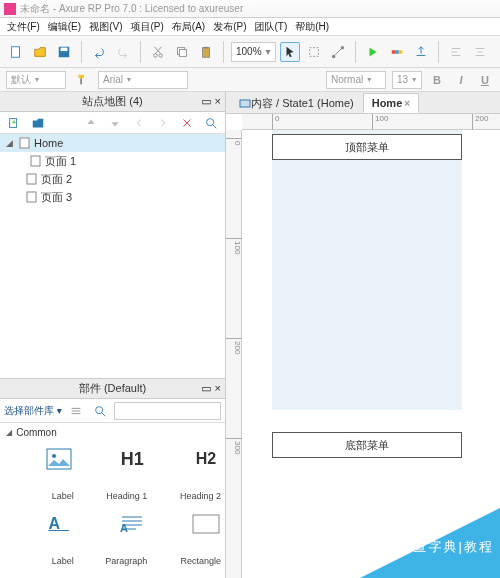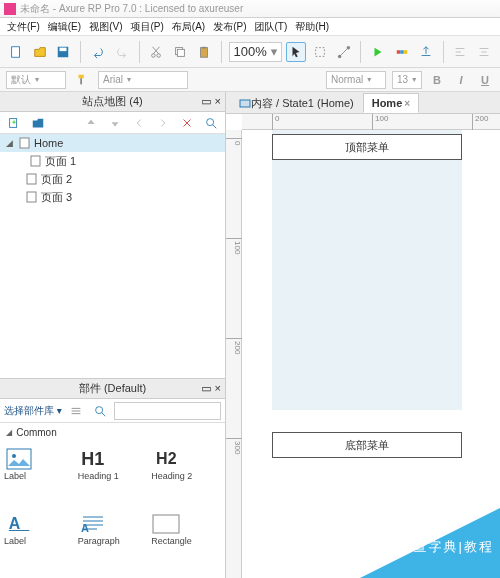--- a/index.html
+++ b/index.html
@@ -7,21 +7,21 @@
 .titlebar{height:18px;background:linear-gradient(#fdfdfd,#f5f5f5);border-bottom:1px solid #d0d0d0;display:flex;align-items:center;padding:0 4px}
 .title-icon{width:12px;height:12px;background:#e83e8c;margin-right:4px}
 .titlebar span{color:#999;font-size:10px}
 .menubar{height:18px;background:#fff;display:flex;align-items:center;padding:0 4px;gap:2px;border-bottom:1px solid #e0e0e0}
 .menubar span{padding:0 3px;font-size:10px;color:#222}
 .toolbar{height:32px;background:#f7f7f7;border-bottom:1px solid #d8d8d8;display:flex;align-items:center;padding:0 6px;gap:4px}
 .tbtn{width:20px;height:20px;border:1px solid transparent;display:flex;align-items:center;justify-content:center;border-radius:2px}
 .tbtn svg{width:14px;height:14px}
 .sep{width:1px;height:22px;background:#d0d0d0;margin:0 3px}
 .zoom{display:flex;align-items:center;background:#fff;border:1px solid #ccc;height:20px;padding:0 4px}
-.zoom span{font-size:13px}
+.zoom span{font-size:10px}
 .toolbar2{height:24px;background:#f7f7f7;border-bottom:1px solid #d8d8d8;display:flex;align-items:center;padding:0 6px;gap:6px}
 .dd{height:18px;border:1px solid #ccc;background:#fff;display:flex;align-items:center;padding:0 4px;color:#999;font-size:10px}
 .dd::after{content:"▾";margin-left:4px;color:#999;font-size:8px}
 .fmt-btn{width:18px;height:18px;color:#999;font-weight:bold;display:flex;align-items:center;justify-content:center}
 .main{display:flex;height:486px}
 .left{width:226px;display:flex;flex-direction:column;border-right:1px solid #ccc}
 .panel-hdr{height:20px;background:#ececec;border-bottom:1px solid #ccc;display:flex;align-items:center;justify-content:center;position:relative;font-size:10px;color:#555}
 .panel-hdr .px{position:absolute;right:4px;color:#888;display:flex;gap:3px}
 .panel-tools{height:22px;border-bottom:1px solid #ddd;display:flex;align-items:center;padding:0 4px;gap:4px}
 .panel-tools .sp{flex:1}
@@ -29,21 +29,21 @@
 .tree-row{height:18px;display:flex;align-items:center;padding-left:6px;gap:3px}
 .tree-row.sel{background:#d6ecf7}
 .tree-row .tw{width:10px;color:#666;font-size:9px}
 .tree-row .pg{width:12px;height:12px}
 .widgets{height:200px;border-top:1px solid #ccc;display:flex;flex-direction:column}
 .wtools{height:24px;border-bottom:1px solid #ddd;display:flex;align-items:center;padding:0 4px;gap:4px}
 .wsearch{flex:1;height:18px;border:1px solid #ccc;background:#fff}
 .wcat{height:18px;display:flex;align-items:center;padding:0 6px;font-size:10px;color:#333}
 .wcat::before{content:"◢";font-size:8px;margin-right:4px;color:#666}
 .wgrid{flex:1;display:grid;grid-template-columns:repeat(3,1fr);padding:6px 4px;gap:4px;overflow:hidden}
-.wi{display:flex;flex-direction:column;align-items:flex-start;gap:0}
+.wi{display:flex;flex-direction:column;align-items:flex-end;gap:20px}
 .wi .ic{width:30px;height:24px;display:flex;align-items:center;justify-content:center}
 .wi .lb{font-size:9px;color:#444}
 .right{flex:1;display:flex;flex-direction:column;position:relative}
 .tabs{height:22px;background:#ececec;border-bottom:1px solid #ccc;display:flex;align-items:flex-end;padding:0 4px}
 .tab{height:20px;padding:0 8px;display:flex;align-items:center;font-size:10px;border:1px solid transparent}
 .tab.inactive{color:#258}
 .tab.active{background:#fff;border:1px solid #ccc;border-bottom:1px solid #fff;font-weight:bold}
 .tab .x{color:#999;font-size:10px;margin-left:2px}
 .canvas-wrap{flex:1;position:relative;background:#fff;overflow:hidden}
 .ruler-h{position:absolute;top:0;left:16px;right:0;height:16px;background:#f5f5f5;border-bottom:1px solid #ccc}

